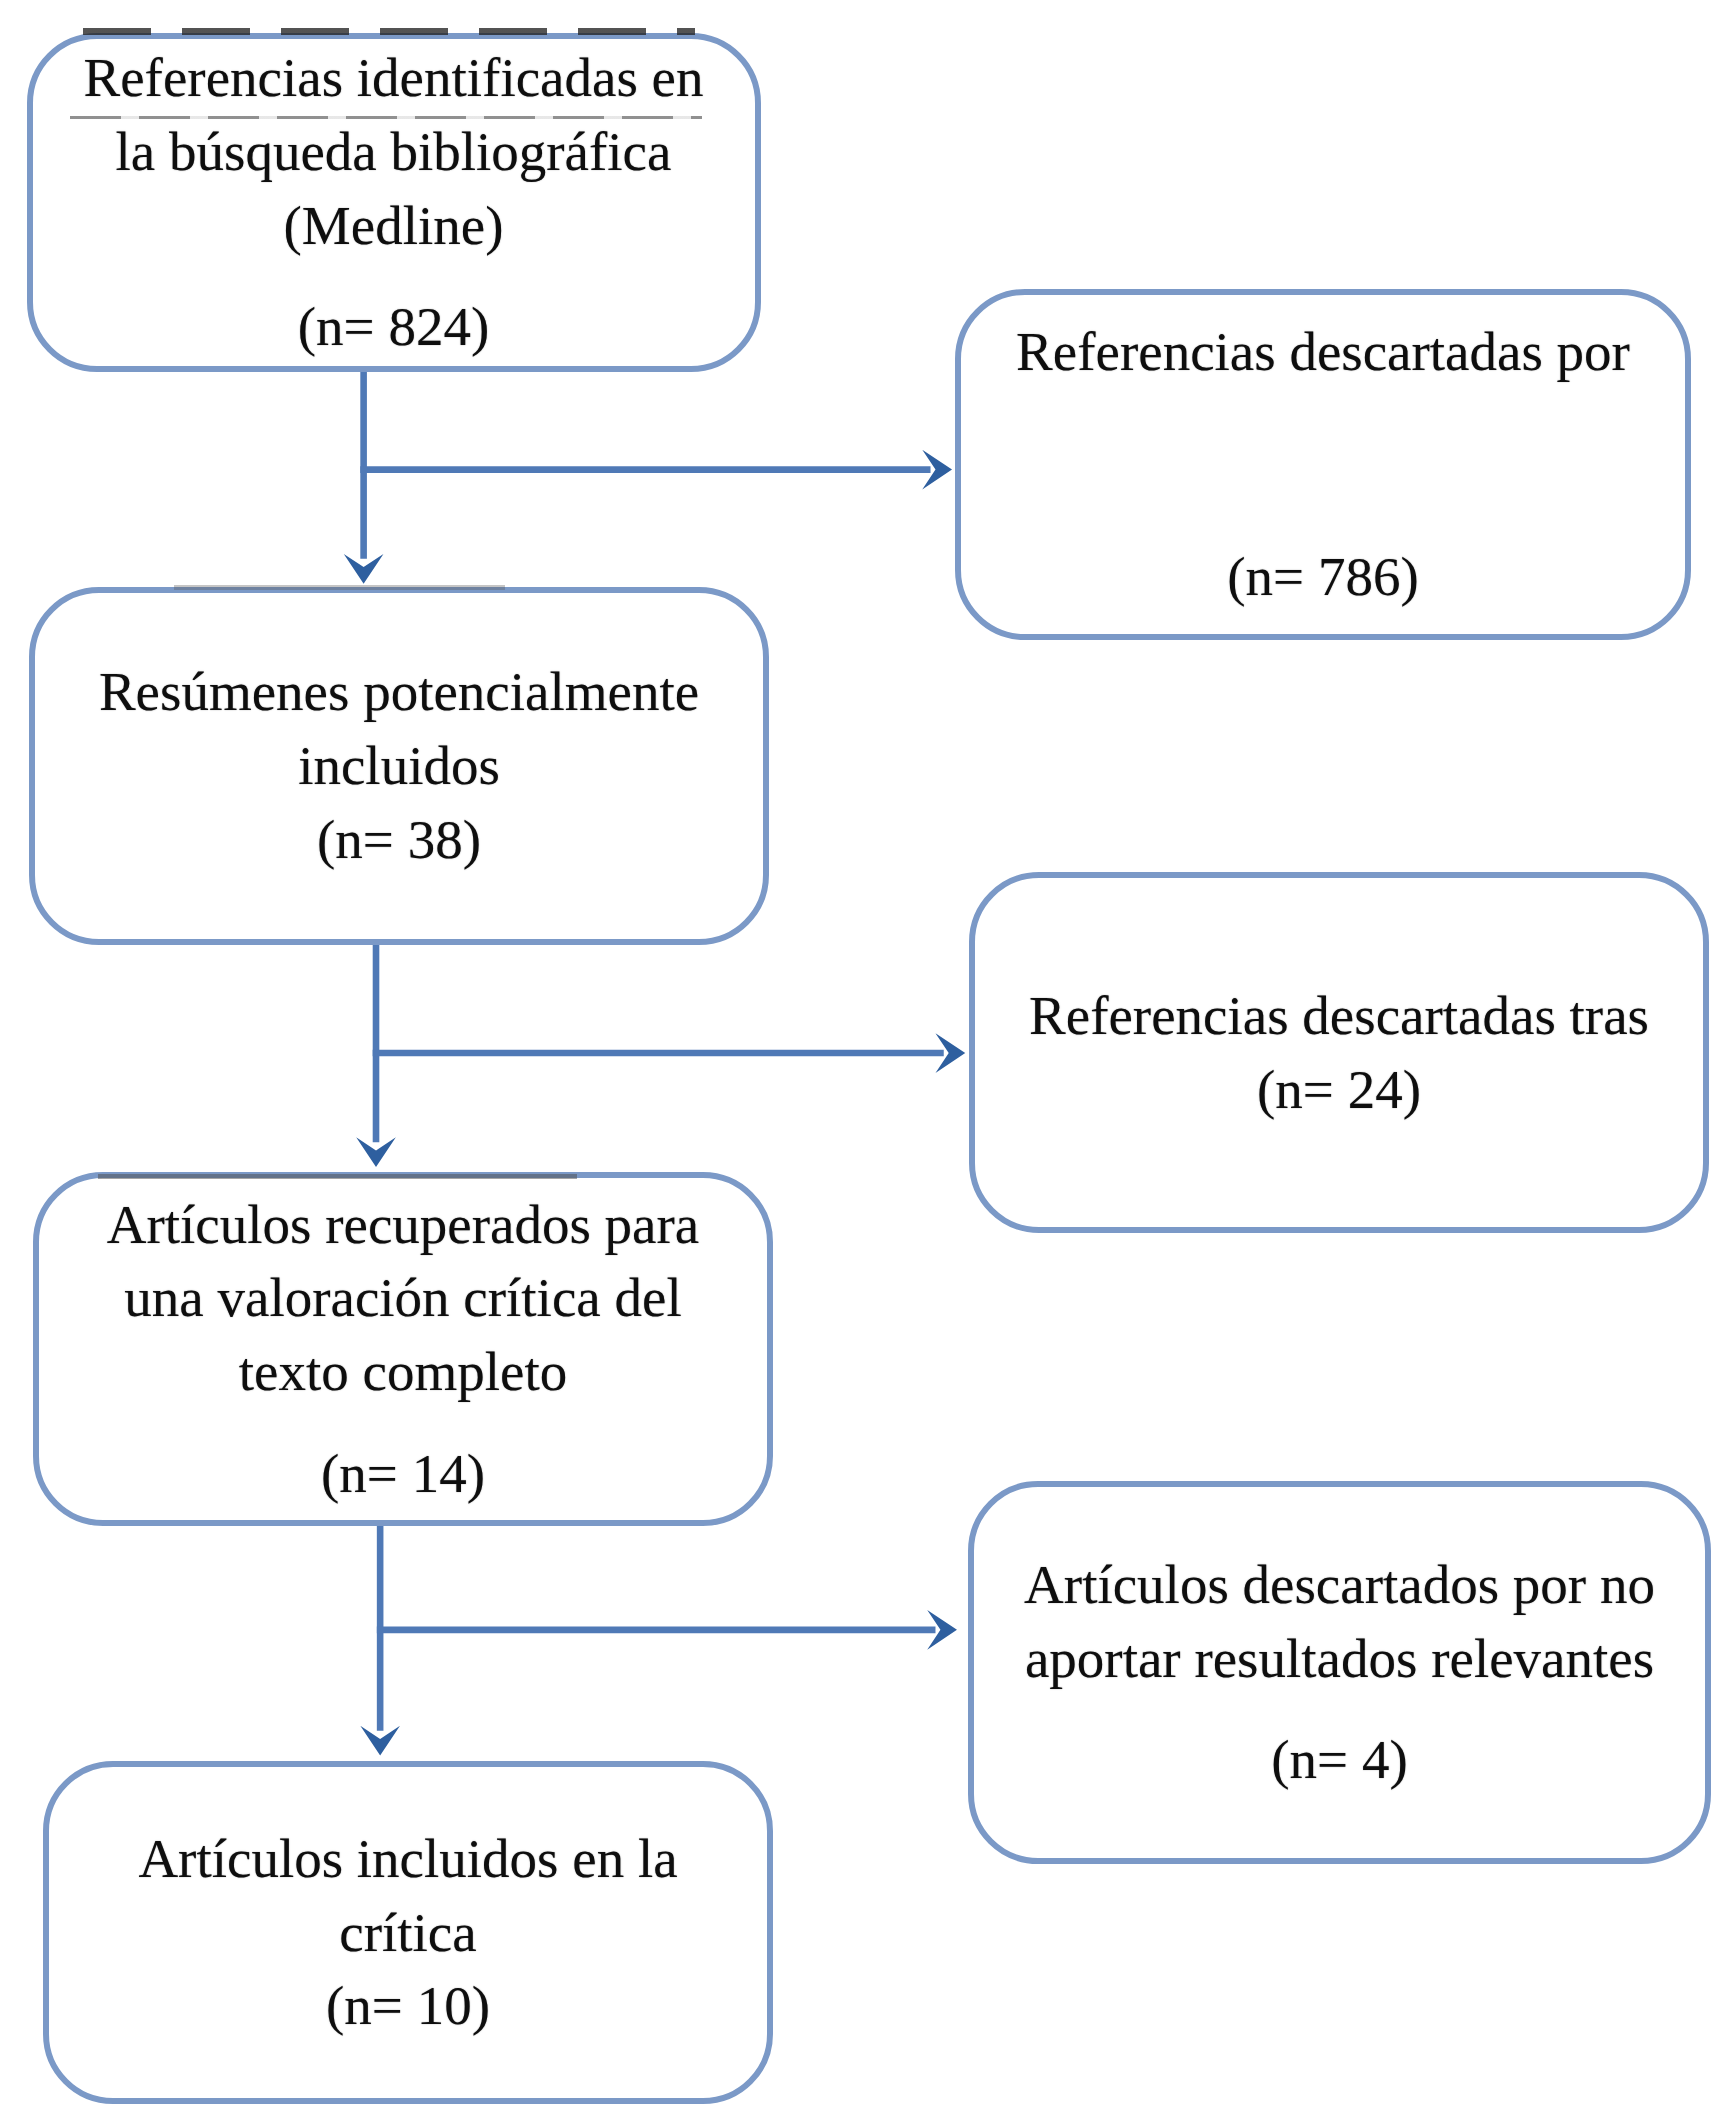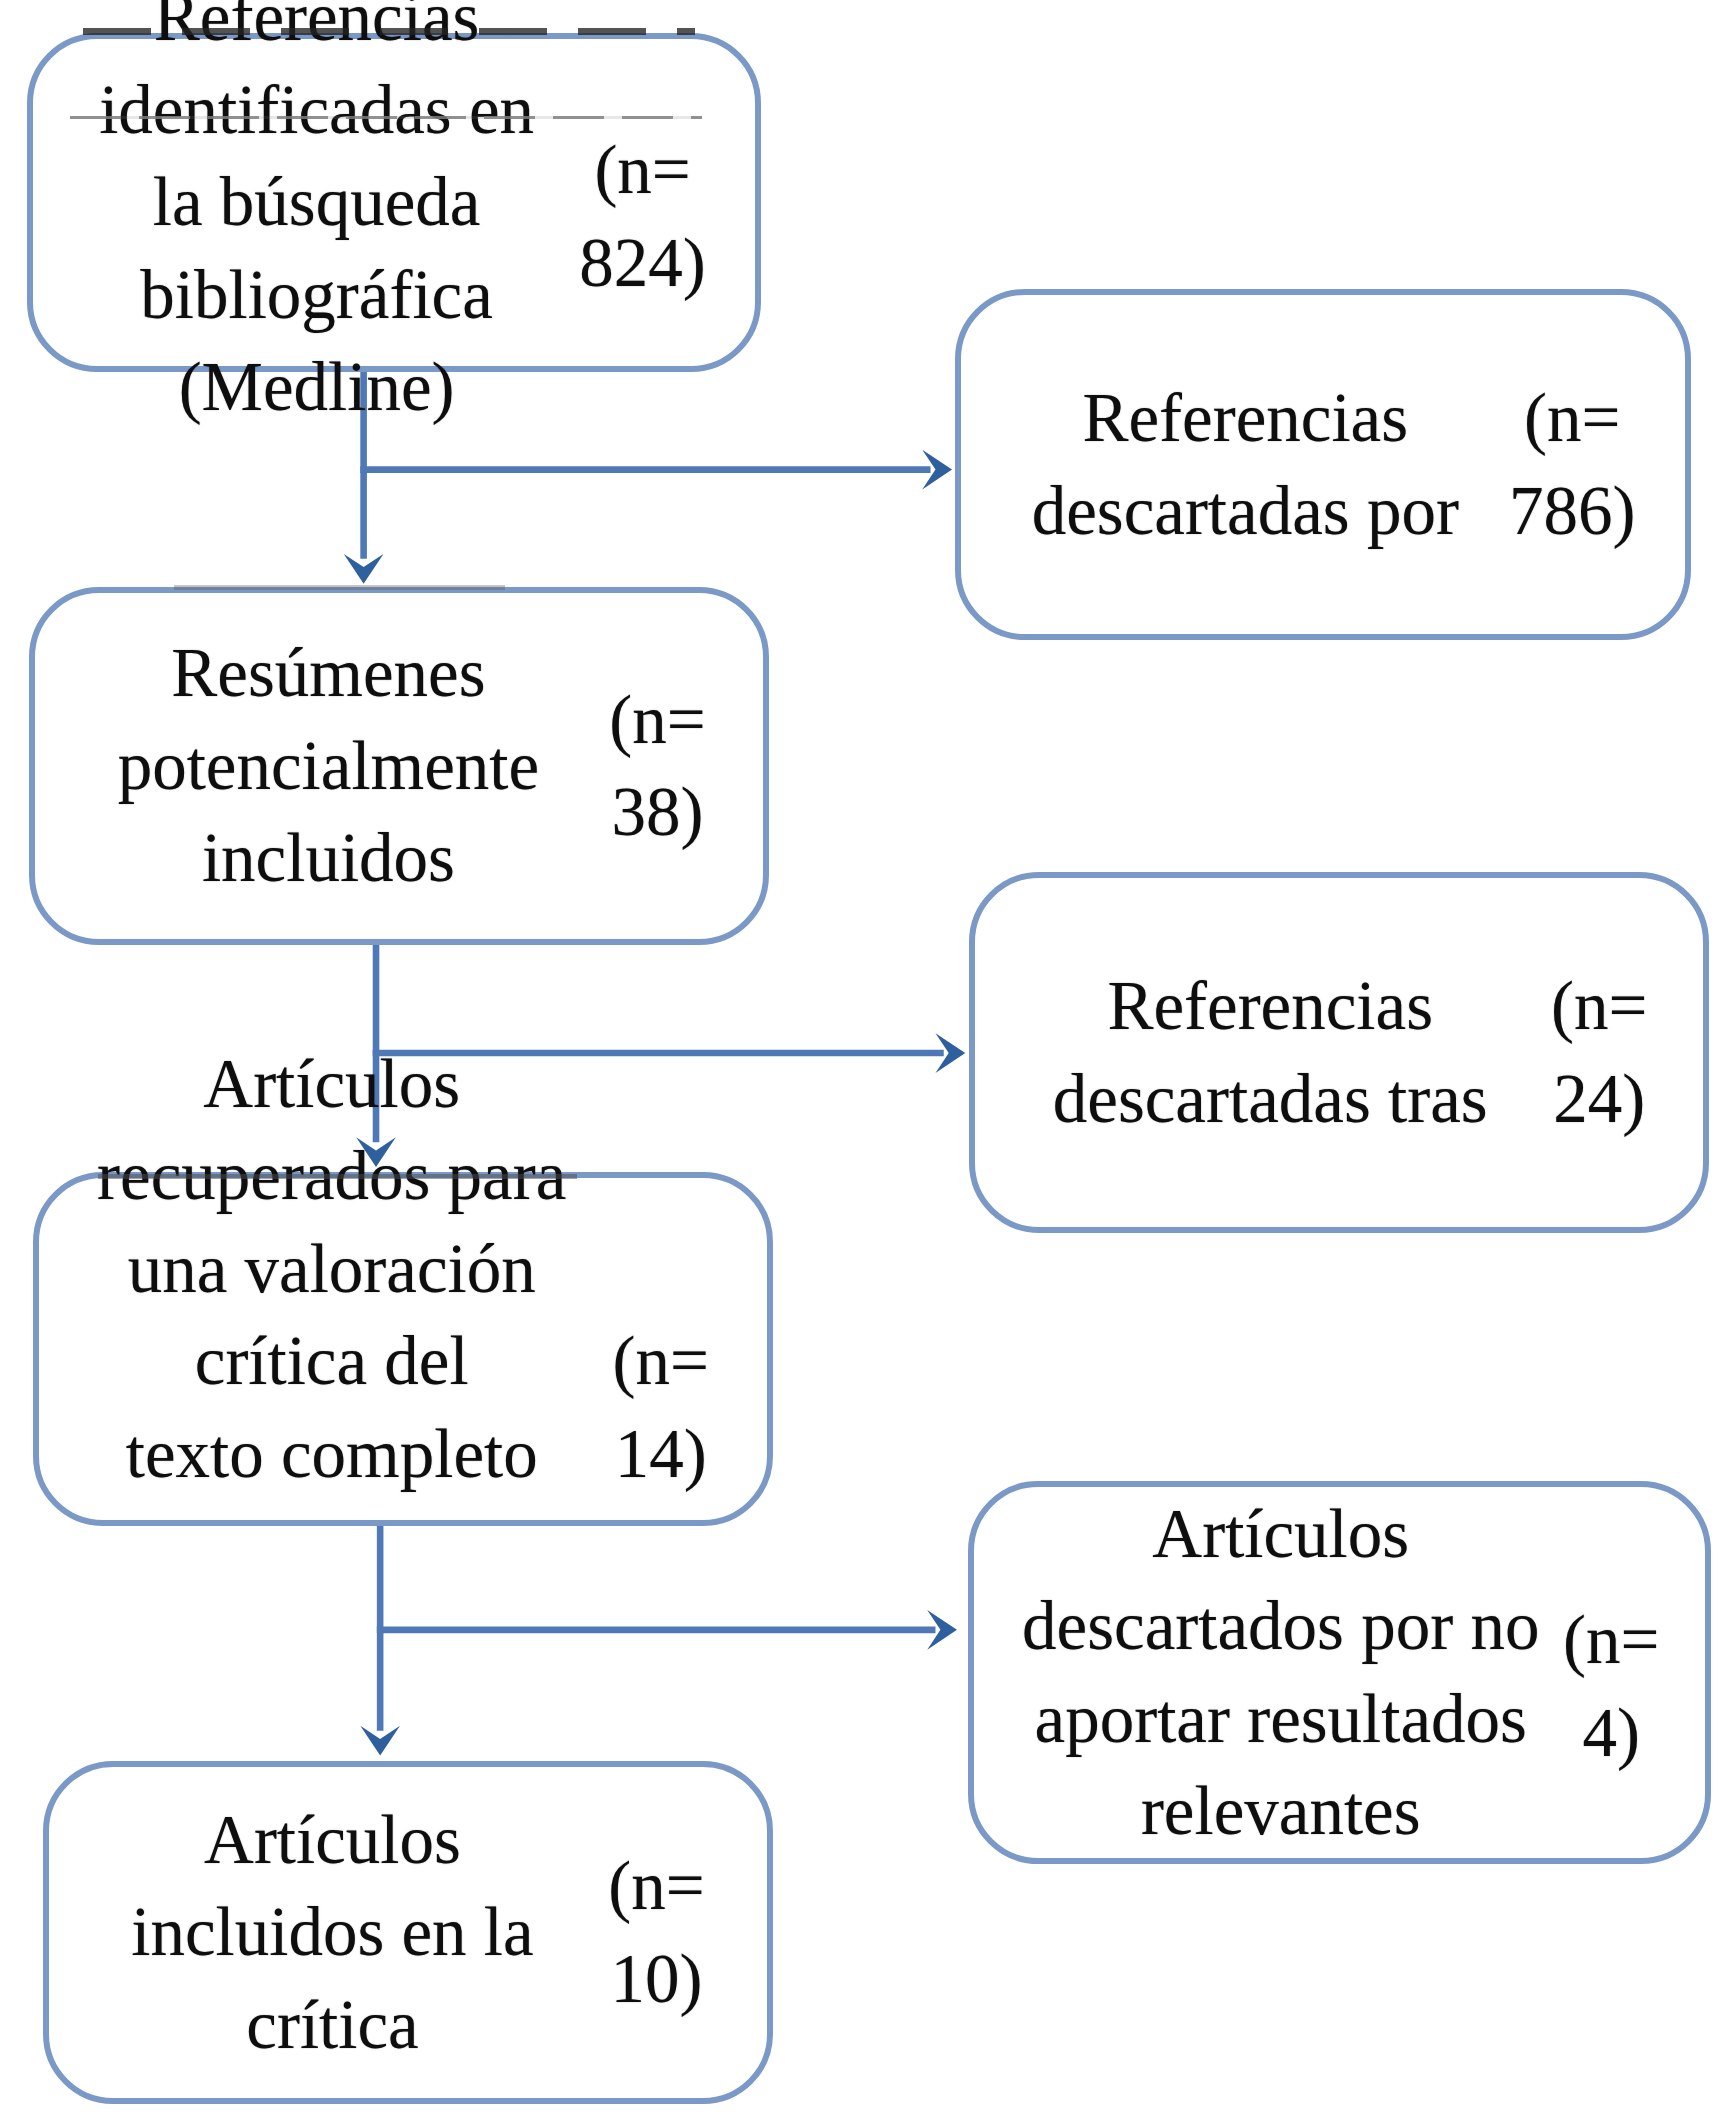--- a/index.html
+++ b/index.html
@@ -19,38 +19,38 @@
     overflow:hidden;
     font-family:"Liberation Serif","DejaVu Serif",serif;
     color:var(--text);
   }
   .box{
     position:absolute;
     border:6.6px solid var(--box-border);
     border-radius:70px;
     background:var(--background);
     display:flex;
-    flex-direction:row;
+    flex-direction:column;
     align-items:center;
     justify-content:center;
     text-align:center;
-    font-size:69px;
+    font-size:55px;
     line-height:1.34;
     padding:20px 35px;
     text-shadow:0 0 1.2px rgba(15,15,15,.5);
   }
   .line{display:block;}
   .count{margin-top:0;}
   .gap .count{margin-top:28px;}
 
   .b1{left:26.5px;  top:33px;   width:734px; height:339px;}
   .b2{left:955px;top:289px;  width:736px; height:351px;justify-content:space-between;}
   .b3{left:29px;  top:587px;  width:740px; height:358px;}
   .b4{left:969px;top:872px; width:740px; height:361px;justify-content:center;}
-  .b5{left:33px;  top:1172px; width:740px; height:354px;align-items:flex-end;}
+  .b5{left:33px;  top:1172px; width:740px; height:354px;}
   .b6{left:960px;top:1481px; width:743px; height:383px;margin-left:8px;}
   .b7{left:43px;  top:1761px; width:730px; height:343px;}
 
   .connectors{
     position:absolute;
     left:0;top:0;
     pointer-events:none;
   }
   .connectors line{
     stroke:var(--connector-line);

